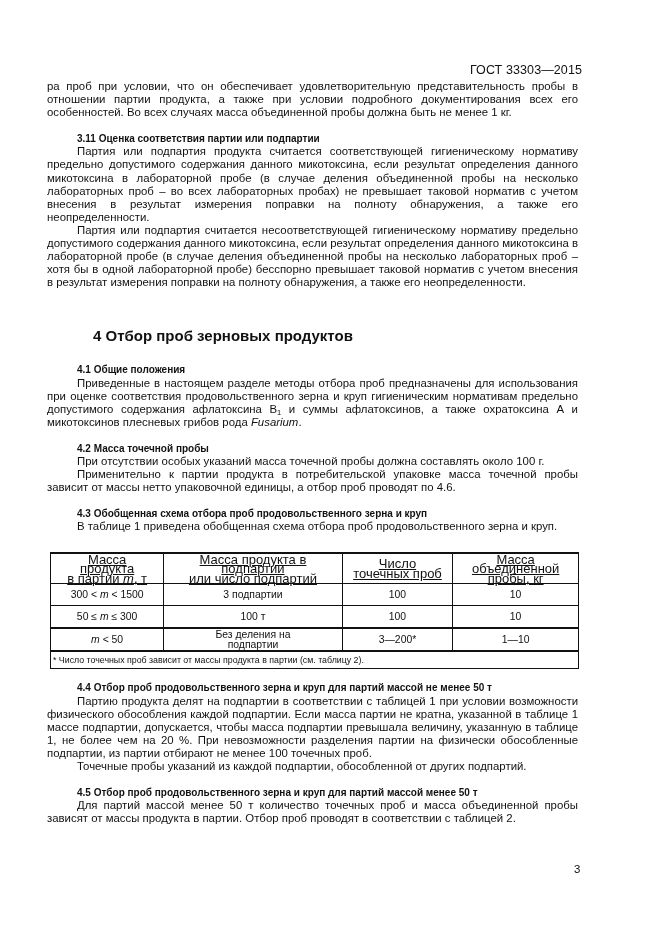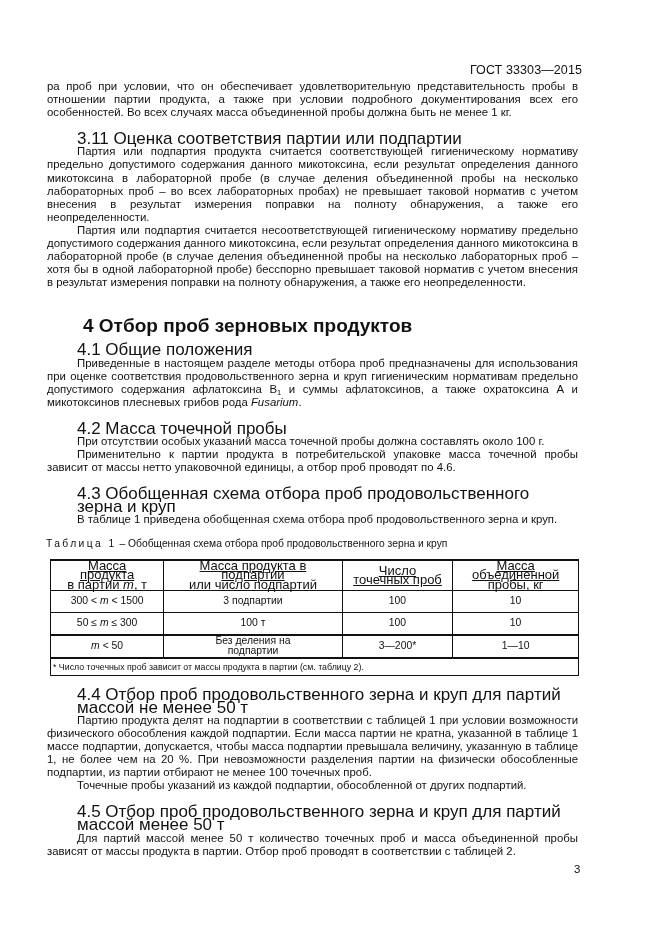--- a/index.html
+++ b/index.html
@@ -10,22 +10,22 @@
   .page-header {
     position: absolute; top: 63px; right: 79px;
     font-size: 12.5px; font-weight: normal; letter-spacing: 0.1px;
   }
   .content {
     position: absolute; left: 47px; top: 80px; width: 531px;
     font-size: 11.4px; line-height: 13.1px;
   }
   p { margin: 0; text-align: justify; }
   .ind { text-indent: 30px; }
-  .h3 { font-weight: normal; padding-left: 30px; margin: 0; font-size: 17px; }
-  .h2 { font-weight: bold; padding-left: 30px; margin: 6px; font-size: 19px; line-height: 17px; }
+  .h3 { font-weight: bold; padding-left: 30px; margin: 0; font-size: 10px; }
+  .h2 { font-weight: bold; padding-left: 30px; margin: 16px; font-size: 15px; line-height: 17px; }
   .sp-s { height: 10px; }
   .sp-m { height: 13px; }
   .sp-l { height: 22px; }
   sub { font-size: 7.5px; vertical-align: -2px; line-height: 0; }
   .table-caption { font-size: 10.3px; margin: 0; margin-left: -1px; }
   .table-caption .spaced { letter-spacing: 2.4px; }
   table.t1 {
     border-collapse: collapse; margin-left: 3px; margin-top: 9px;
     width: 529px; font-size: 10.4px; line-height: 12px;
   }
@@ -64,21 +64,20 @@
 
   <div class="h3">4.2 Масса точечной пробы</div>
   <p class="ind">При отсутствии особых указаний масса точечной пробы должна составлять около 100 г.</p>
   <p class="ind">Применительно к партии продукта в потребительской упаковке масса точечной пробы зависит от массы нетто упаковочной единицы, а отбор проб проводят по 4.6.</p>
   <div class="sp-m"></div>
 
   <div class="h3">4.3 Обобщенная схема отбора проб продовольственного зерна и круп</div>
   <p class="ind">В таблице 1 приведена обобщенная схема отбора проб продовольственного зерна и круп.</p>
   <div class="sp-s"></div>
 
-  <p class="table-caption"><span class="spaced">Таблица 1</span><span> – Обобщенная схема отбора проб продовольственного зерна и круп</span></p>
 
   <table class="t1">
     <thead>
       <tr>
         <th class="c1">
           <span>Масса</span><br>
           <span>продукта</span><br>
           <span>в партии </span><i>m</i><span>, т</span>
         </th>
         <th class="c2">

